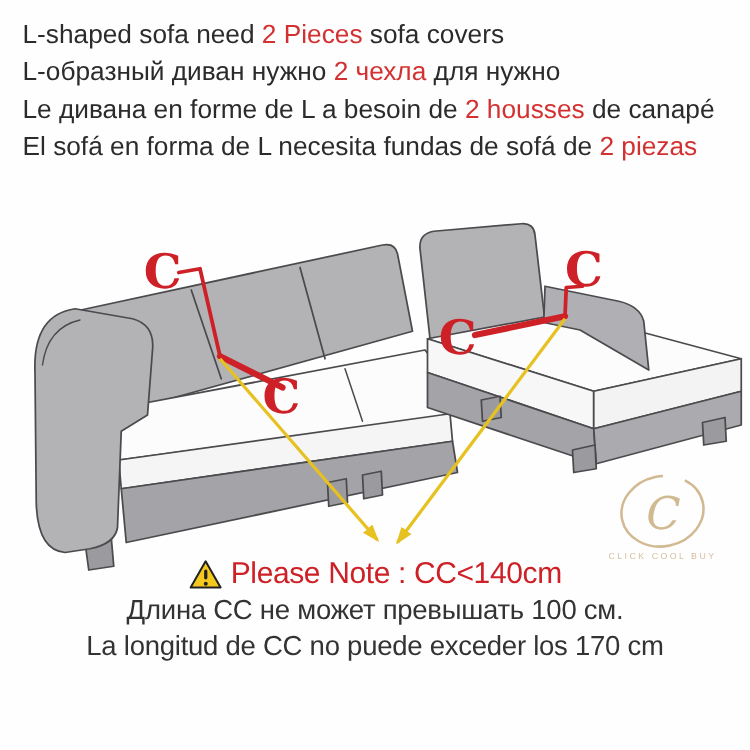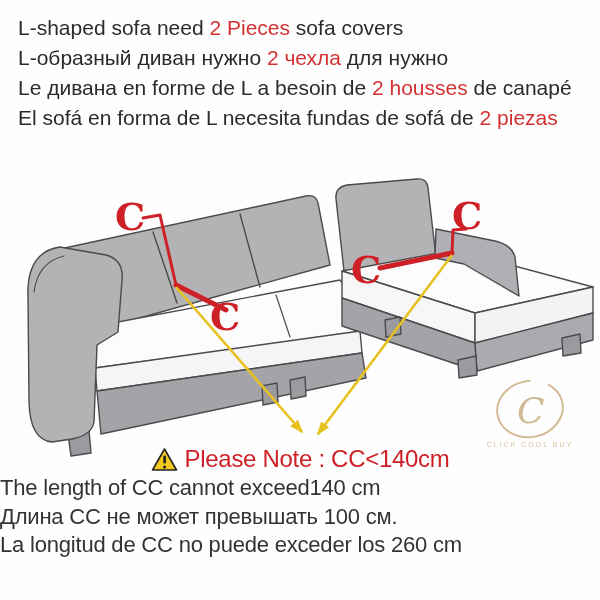--- a/index.html
+++ b/index.html
@@ -5,21 +5,21 @@
   html,body { margin:0; padding:0; }
   body {
     width:600px; height:600px; position:relative; overflow:hidden;
     background:#fefefe;
     font-family:"Liberation Sans", sans-serif;
   }
   .header { position:absolute; top:13px; left:18px; right:6px; }
   .header-line { font-size:21px; line-height:30px; color:#2b2b2b; white-space:nowrap; }
   .hl-red { color:#d33131; }
   .illustration { position:absolute; left:0; top:0; width:600px; height:600px; }
-  .note { position:absolute; top:444px; left:0; width:600px; text-align:left; }
+  .note { position:absolute; top:444px; left:0; width:600px; text-align:center; }
   .note-title {
     font-size:24px; color:#ce2127; letter-spacing:-0.3px; line-height:30px;
     display:flex; align-items:center; justify-content:center; gap:7px;
   }
   .note-line { font-size:22px; line-height:28.5px; color:#333; letter-spacing:-0.2px; }
   .warn-svg { display:inline-block; }
 </style>
 </head>
 <body>
 
@@ -106,16 +106,15 @@
 
 <div class="note">
   <div class="note-title">
     <svg class="warn-svg" width="27" height="25" viewBox="0 0 27 25" aria-hidden="true">
       <path d="M13.5 2 L25.5 23 L1.5 23 Z" fill="#f5c81d" stroke="#222" stroke-width="1.6" stroke-linejoin="round"></path>
       <rect x="12.3" y="8.5" width="2.6" height="8" rx="1.3" fill="#222"></rect>
       <circle cx="13.6" cy="20" r="1.6" fill="#222"></circle>
     </svg>
     <span>Please Note : CC&lt;140cm</span>
   </div>
-  <div class="note-line">The length of CC cannot exceed140 cm</div>
   <div class="note-line">Длина CC не может превышать 100 см.</div>
-  <div class="note-line">La longitud de CC no puede exceder los 260 cm</div>
+  <div class="note-line">La longitud de CC no puede exceder los 170 cm</div>
 </div>
 
 </body></html>

